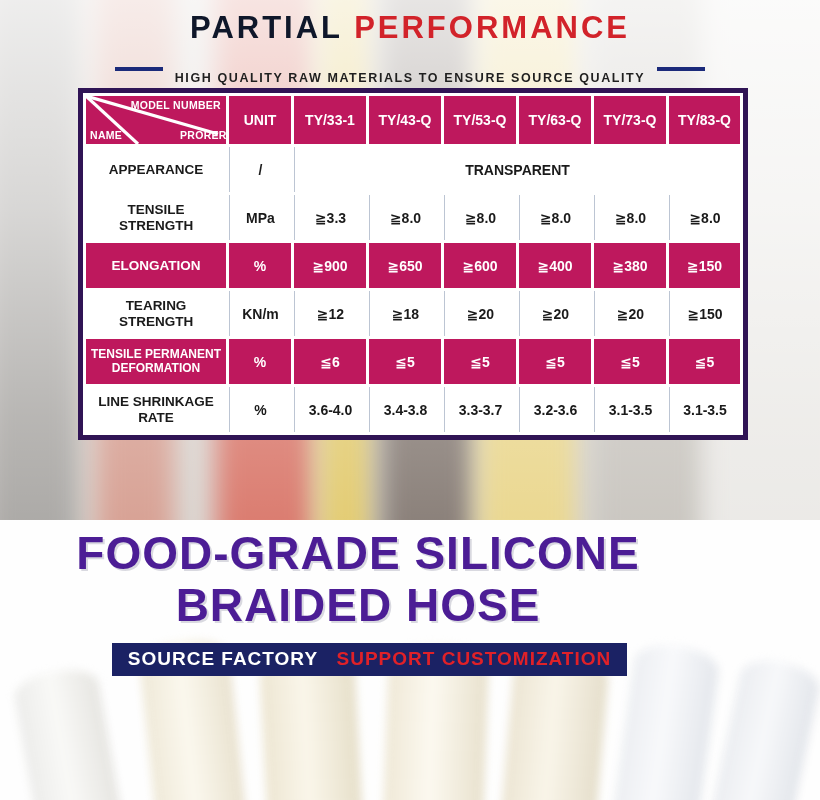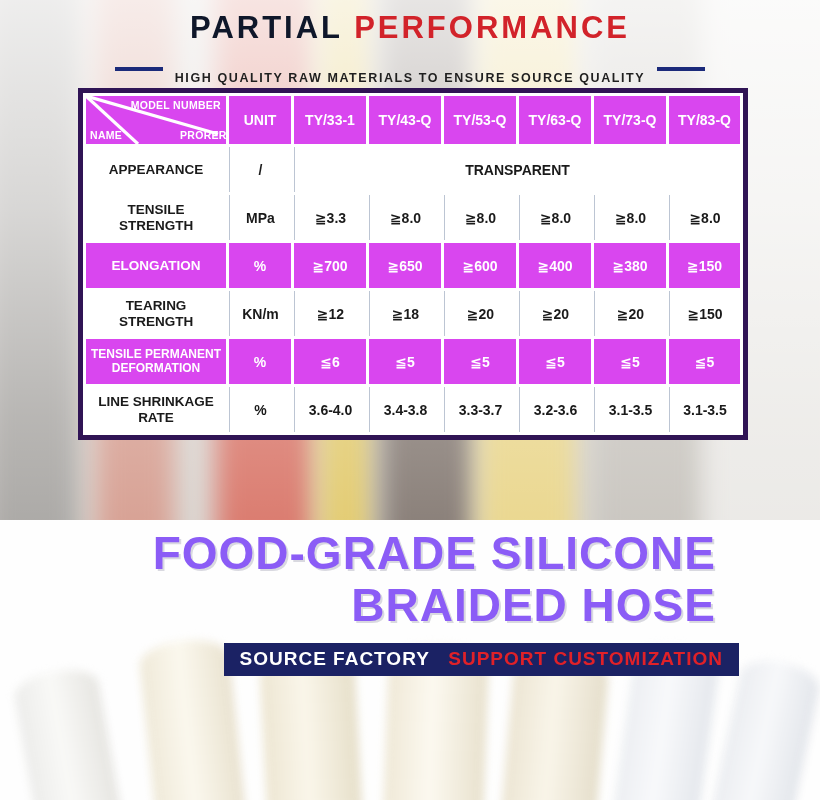--- a/index.html
+++ b/index.html
@@ -29,21 +29,21 @@
   .subtitle-row{margin-top:7px;display:flex;align-items:center;justify-content:center;gap:12px;}
   .sub-line{height:4px;background:#1b2a7a;display:inline-block;}
   .sub-line.left{width:48px;}
   .sub-line.right{width:48px;}
   .subtitle{font-size:12.5px;font-weight:bold;color:#1f1f1f;letter-spacing:1.6px;white-space:nowrap;margin-top:18px;}
   
   .spec-table{position:absolute;left:78px;top:88px;z-index:5;
     border-collapse:separate;border-spacing:3px;background:#ffffff;
     border:5px solid #301455;table-layout:fixed;}
   .spec-table td,.spec-table th{padding:0;text-align:center;vertical-align:middle;overflow:hidden;}
-  .blue{background:#d946ef;color:#ffffff;}
+  .blue{background:#be185d;color:#ffffff;}
   .whitecell{background:#ffffff;color:#1a1a1a;}
   .whitecell.sep{border-left:1px solid #bcc5d3;}
   th.colhead{font-size:14px;font-weight:bold;height:48px;}
   td.val{font-size:14px;font-weight:bold;height:45px;}
   td.rowname{font-size:13.5px;font-weight:bold;line-height:1.15;padding:0 4px;}
   td.rowname.small{font-size:12px;}
   
   .corner{position:relative;height:48px;}
   .corner svg{position:absolute;left:0;top:0;width:100%;height:100%;}
   .corner .lbl{position:absolute;color:#fff;font-weight:bold;font-size:10.5px;letter-spacing:.3px;}
@@ -54,25 +54,25 @@
   .bottom-bg{position:absolute;left:0;top:520px;width:820px;height:280px;background:#fefefe;overflow:hidden;}
   .hose{position:absolute;border-radius:48% 48% 42% 42%/9% 9% 7% 7%;filter:blur(4px);}
   .h1{left:30px;top:150px;width:85px;height:220px;background:linear-gradient(90deg,#ececea,#f9f9f7 45%,#e6e5e1);transform:rotate(-10deg);}
   .h2{left:150px;top:120px;width:90px;height:240px;background:linear-gradient(90deg,#efe9d8,#fbf8ee 45%,#e9e2cf);transform:rotate(-6deg);}
   .h3{left:265px;top:135px;width:95px;height:230px;background:linear-gradient(90deg,#ede6d2,#faf6ea 45%,#e6dfc9);transform:rotate(-3deg);}
   .h4{left:385px;top:125px;width:100px;height:240px;background:linear-gradient(90deg,#efe8d6,#fcf9f0 45%,#e8e1cd);transform:rotate(2deg);}
   .h5{left:505px;top:135px;width:95px;height:230px;background:linear-gradient(90deg,#ece5d3,#f9f5e9 45%,#e5decb);transform:rotate(5deg);}
   .h6{left:620px;top:125px;width:85px;height:240px;background:linear-gradient(90deg,#eceef2,#f8f9fb 45%,#e4e7ec);transform:rotate(8deg);}
   .h7{left:720px;top:140px;width:80px;height:230px;background:linear-gradient(90deg,#ebedf1,#f7f8fa 45%,#e3e6eb);transform:rotate(12deg);}
   
-  .product-heading{position:absolute;left:0;top:528px;width:716px;text-align:right;z-index:6;
-    font-size:46px;font-weight:bold;letter-spacing:1px;color:#8b5cf6;line-height:1.12;
+  .product-heading{position:absolute;left:0;top:528px;width:716px;text-align:center;z-index:6;
+    font-size:46px;font-weight:bold;letter-spacing:1px;color:#4c1d95;line-height:1.12;
     text-shadow:2px 2px 0 rgba(150,150,170,.35);}
   
-  .badge-bar{position:absolute;left:0;top:643px;width:739px;text-align:right;z-index:6;}
+  .badge-bar{position:absolute;left:0;top:643px;width:739px;text-align:center;z-index:6;}
   .badge-inner{display:inline-block;background:#1b2264;padding:5px 16px 6px 16px;}
   .badge-inner span{font-size:19px;font-weight:bold;letter-spacing:1px;white-space:nowrap;}
   .badge-primary{color:#ffffff;margin-right:14px;}
   .badge-secondary{color:#e02128;}
 </style>
 </head>
 <body>
 
 <div class="top-bg">
   <div class="strip s1"></div>
@@ -153,21 +153,21 @@
     <td class="whitecell sep val">≧8.0</td>
     <td class="whitecell sep val">≧8.0</td>
     <td class="whitecell sep val">≧8.0</td>
     <td class="whitecell sep val">≧8.0</td>
     <td class="whitecell sep val">≧8.0</td>
   </tr>
 
   <tr>
     <td class="blue rowname val">ELONGATION</td>
     <td class="blue val">%</td>
-    <td class="blue val">≧700</td>
+    <td class="blue val">≧900</td>
     <td class="blue val">≧650</td>
     <td class="blue val">≧600</td>
     <td class="blue val">≧400</td>
     <td class="blue val">≧380</td>
     <td class="blue val">≧150</td>
   </tr>
 
   <tr>
     <td class="whitecell rowname val">TEARING STRENGTH</td>
     <td class="whitecell sep val">KN/m</td>

